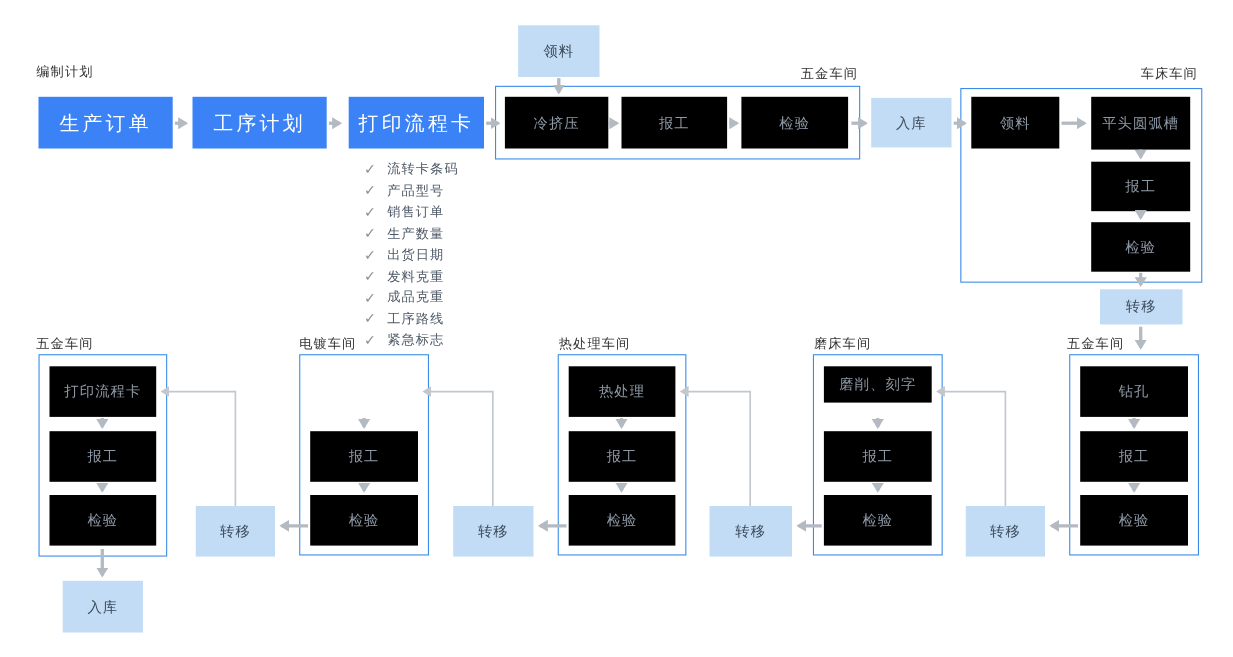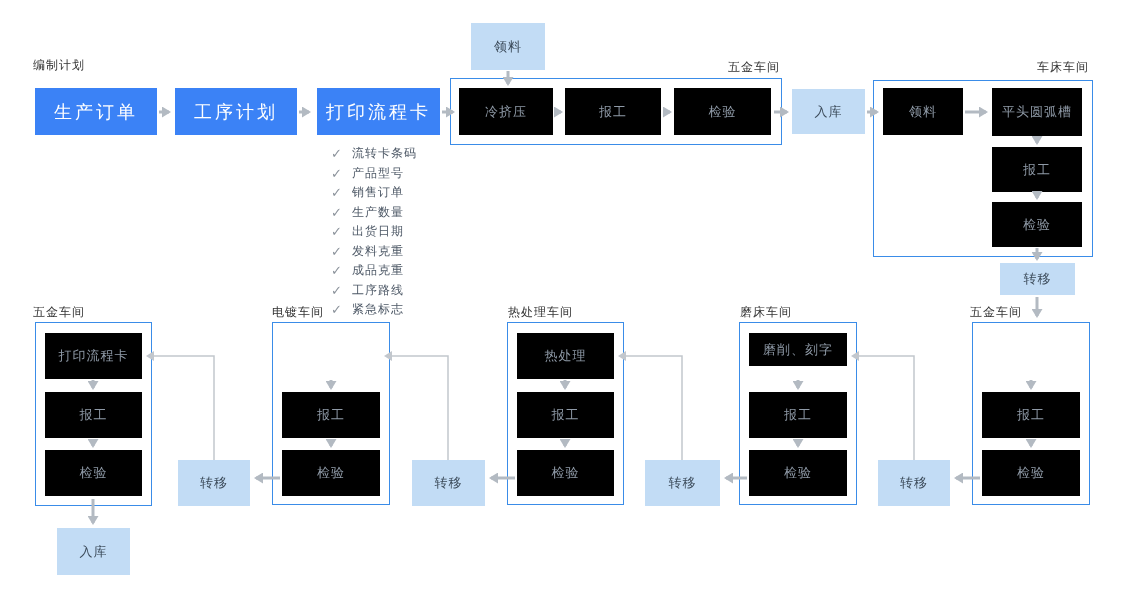--- a/index.html
+++ b/index.html
@@ -83,20 +83,21 @@
   <div class="grp" style="left:873px;top:80px;width:220px;height:177px"></div>
   <div class="lbl" style="left:1037px;top:59px">车床车间</div>
   <div class="box lite" style="left:883px;top:88px;width:80px;height:47px">领料</div>
   <div class="box lite" style="left:992px;top:88px;width:90px;height:48px">平头圆弧槽</div>
   <div class="box lite" style="left:992px;top:147px;width:90px;height:45px">报工</div>
   <div class="box lite" style="left:992px;top:202px;width:90px;height:45px">检验</div>
   <div class="box mid" style="left:1000px;top:263px;width:75px;height:32px">转移</div>
 
   <div class="lbl" style="left:970px;top:304px">五金车间</div>
   <div class="grp" style="left:972px;top:322px;width:118px;height:183px"></div>
+  <div class="box lite" style="left:982px;top:333px;width:98px;height:46px">钻孔</div>
   <div class="box lite" style="left:982px;top:392px;width:98px;height:46px">报工</div>
   <div class="box lite" style="left:982px;top:450px;width:98px;height:46px">检验</div>
   <div class="box mid" style="left:878px;top:460px;width:72px;height:46px">转移</div>
 
   <div class="lbl" style="left:740px;top:304px">磨床车间</div>
   <div class="grp" style="left:739px;top:322px;width:118px;height:183px"></div>
   <div class="box lite" style="left:749px;top:333px;width:98px;height:33px">磨削、刻字</div>
   <div class="box lite" style="left:749px;top:392px;width:98px;height:46px">报工</div>
   <div class="box lite" style="left:749px;top:450px;width:98px;height:46px">检验</div>
   <div class="box mid" style="left:645px;top:460px;width:75px;height:46px">转移</div>

